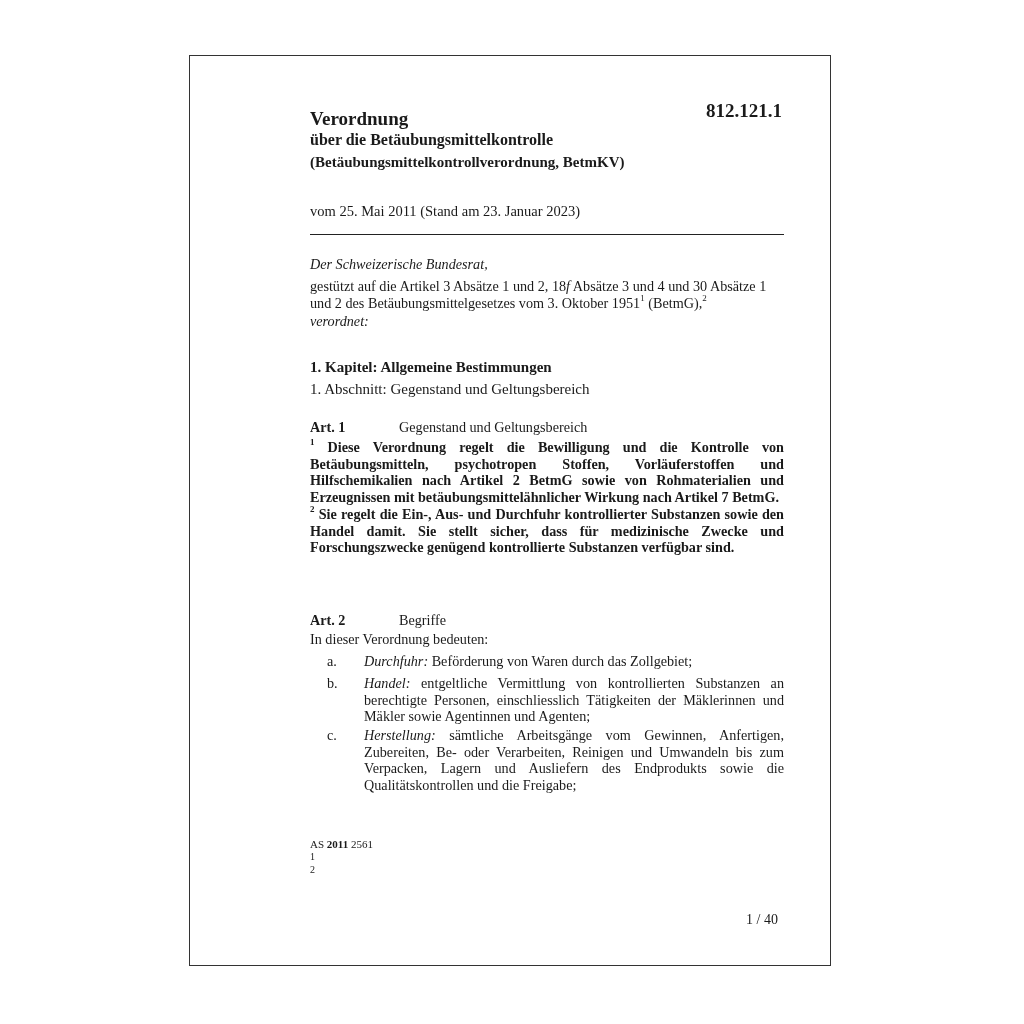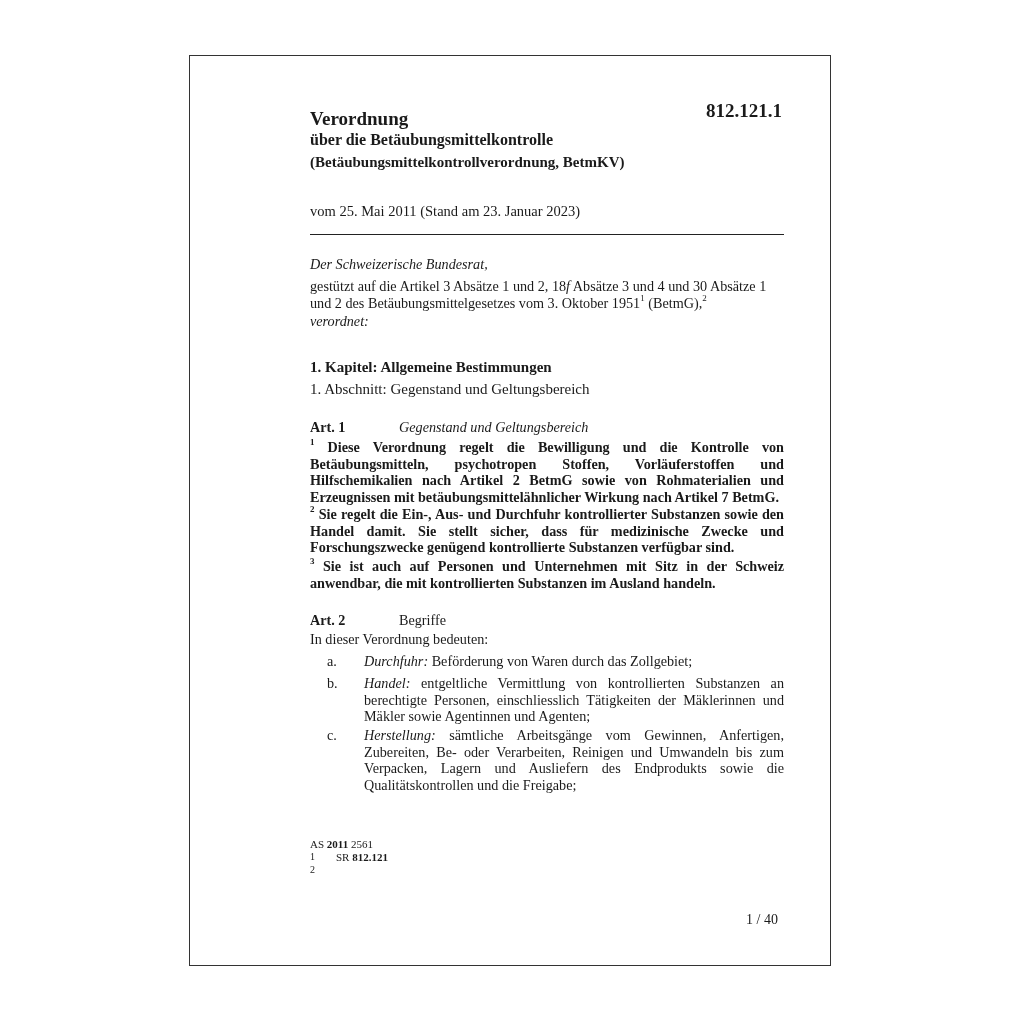--- a/index.html
+++ b/index.html
@@ -47,25 +47,24 @@
   <div class="rule"></div>
 
   <div class="abs preamble-authority">Der Schweizerische Bundesrat,</div>
   <div class="abs preamble-basis body-text"><span>gestützt auf die Artikel 3 Absätze 1 und 2, 18</span><span class="italic">f</span><span> Absätze 3 und 4 und 30 Absätze 1 und 2 des Betäubungsmittelgesetzes vom 3. Oktober 1951</span><sup>1</sup><span> (BetmG),</span><sup>2</sup></div>
   <div class="abs preamble-decrees">verordnet:</div>
 
   <div class="abs chapter">1. Kapitel: Allgemeine Bestimmungen</div>
   <div class="abs section">1. Abschnitt: Gegenstand und Geltungsbereich</div>
 
   <div class="abs art-num" style="left:120px; top:363px;">Art. 1</div>
-  <div class="abs art-title" style="left:209px; top:363px;font-style:italic;">Gegenstand und Geltungsbereich</div>
+  <div class="abs art-title" style="left:209px; top:363px;">Gegenstand und Geltungsbereich</div>
 
   <div class="abs para body-text" style="top:383px;"><sup>1</sup><span> Diese Verordnung regelt die Bewilligung und die Kontrolle von Betäubungsmitteln, psychotropen Stoffen, Vorläuferstoffen und Hilfschemikalien nach Artikel 2 BetmG sowie von Rohmaterialien und Erzeugnissen mit betäubungsmittelähnlicher Wirkung nach Artikel 7 BetmG.</span></div>
   <div class="abs para body-text" style="top:450px;"><sup>2</sup><span> Sie regelt die Ein-, Aus- und Durchfuhr kontrollierter Substanzen sowie den Handel damit. Sie stellt sicher, dass für medizinische Zwecke und Forschungszwecke genügend kontrollierte Substanzen verfügbar sind.</span></div>
-  <div class="abs para body-text" style="top:502px;"><sup>3</sup><span> Sie ist auch auf Personen und Unternehmen mit Sitz in der Schweiz anwendbar, die mit kontrollierten Substanzen im Ausland handeln.</span></div>
 
   <div class="abs art-num" style="left:120px; top:556px;">Art. 2</div>
   <div class="abs art-title" style="left:209px; top:556px;">Begriffe</div>
   <div class="abs body-text" style="left:120px; top:575px;">In dieser Verordnung bedeuten:</div>
 
   <div class="list-item" style="top:597px;">
     <span class="list-letter">a.</span>
     <span class="list-text"><span class="italic">Durchfuhr:</span><span> Beförderung von Waren durch das Zollgebiet;</span></span>
   </div>
   <div class="list-item" style="top:619px;">
@@ -74,20 +73,19 @@
   </div>
   <div class="list-item" style="top:671px;">
     <span class="list-letter">c.</span>
     <span class="list-text"><span class="italic">Herstellung:</span><span> sämtliche Arbeitsgänge vom Gewinnen, Anfertigen, Zubereiten, Be- oder Verarbeiten, Reinigen und Umwandeln bis zum Verpacken, Lagern und Ausliefern des Endprodukts sowie die Qualitätskontrollen und die Freigabe;</span></span>
   </div>
 
   <div class="abs fn" style="left:120px; top:782px;"><span>AS </span><b>2011</b><span> 2561</span></div>
 
   <div class="fn" style="position:absolute; top:795px; left:0; width:640px; height:14px;">
     <span class="fn-num">1</span>
-    <span class="fn-text"><span>SR </span><b>812.121</b></span>
   </div>
   <div class="fn" style="position:absolute; top:808px; left:0; width:640px; height:26px;">
     <span class="fn-num">2</span>
   </div>
 
   <div class="abs page-number">1 / 40</div>
 </div>
 
 </body></html>

